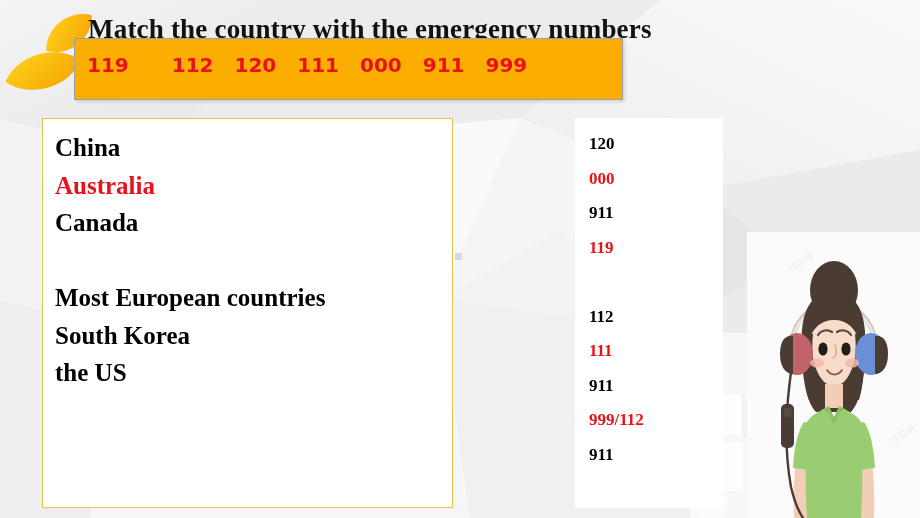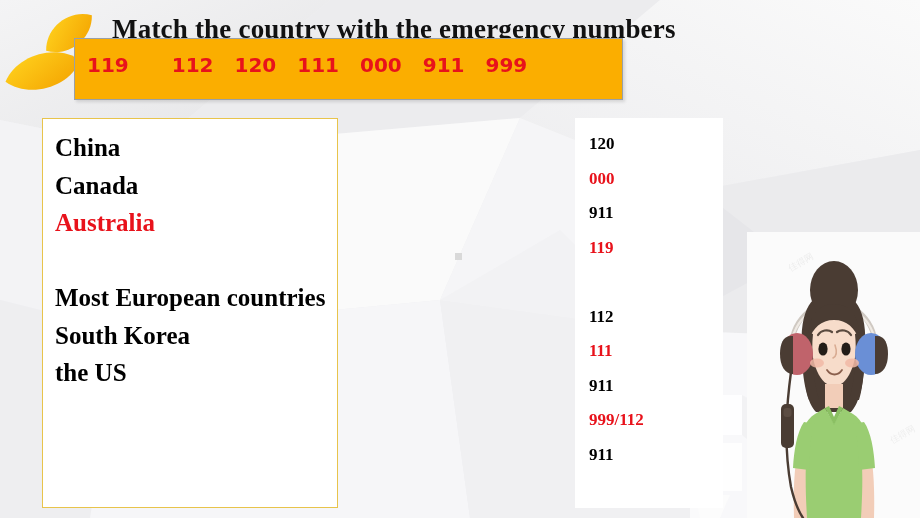--- a/index.html
+++ b/index.html
@@ -19,21 +19,20 @@
   
   .leaf{position:absolute;}
 
   
   #title{
     position:absolute;left:88px;top:14px;
     font-family:"Liberation Serif", serif;
     font-weight:bold;font-size:27px;color:#111111;
     letter-spacing:0.2px;white-space:nowrap;
     z-index:3;
-    margin-left:24px;
   }
 
   
   #numbers-bar{
     position:absolute;left:74px;top:38px;width:549px;height:62px;
     background:#FBAE00;
     border:1px solid #9aa0a6;
     box-shadow:2px 2px 3px rgba(0,0,0,0.12);
     z-index:6;
     box-sizing:border-box;
@@ -43,21 +42,21 @@
     display:flex;align-items:center;
     font-family:"DejaVu Sans", sans-serif;
     font-weight:bold;font-size:20px;color:#E8121B;
   }
   #numbers-row .num{display:inline-block;}
   #numbers-row .num + .num{margin-left:21px;}
   #numbers-row .num.gap-after{margin-right:22px;}
 
   
   #country-panel{
-    position:absolute;left:42px;top:118px;width:296px;height:390px;
+    position:absolute;left:42px;top:118px;width:411px;height:390px;
     background:#ffffff;
     border:1.5px solid #E8C44B;
     box-sizing:border-box;
     z-index:4;
   }
   #country-list{
     position:absolute;left:12px;top:10px;right:6px;
     font-family:"Liberation Serif", serif;
     font-weight:bold;font-size:25px;line-height:37.5px;
     color:#000000;
@@ -176,22 +175,22 @@
       <span class="num">111</span>
       <span class="num">000</span>
       <span class="num">911</span>
       <span class="num">999</span>
     </div>
   </div>
 
   <div id="country-panel">
     <div id="country-list">
       <div class="row">China</div>
+      <div class="row red">Australia</div>
       <div class="row">Canada</div>
-      <div class="row red">Australia</div>
       <div class="row blank"></div>
       <div class="row">Most European countries</div>
       <div class="row">South Korea</div>
       <div class="row">the US</div>
     </div>
   </div>
 
   <div id="answer-panel">
     <div id="answer-list">
       <div class="row">120</div>

